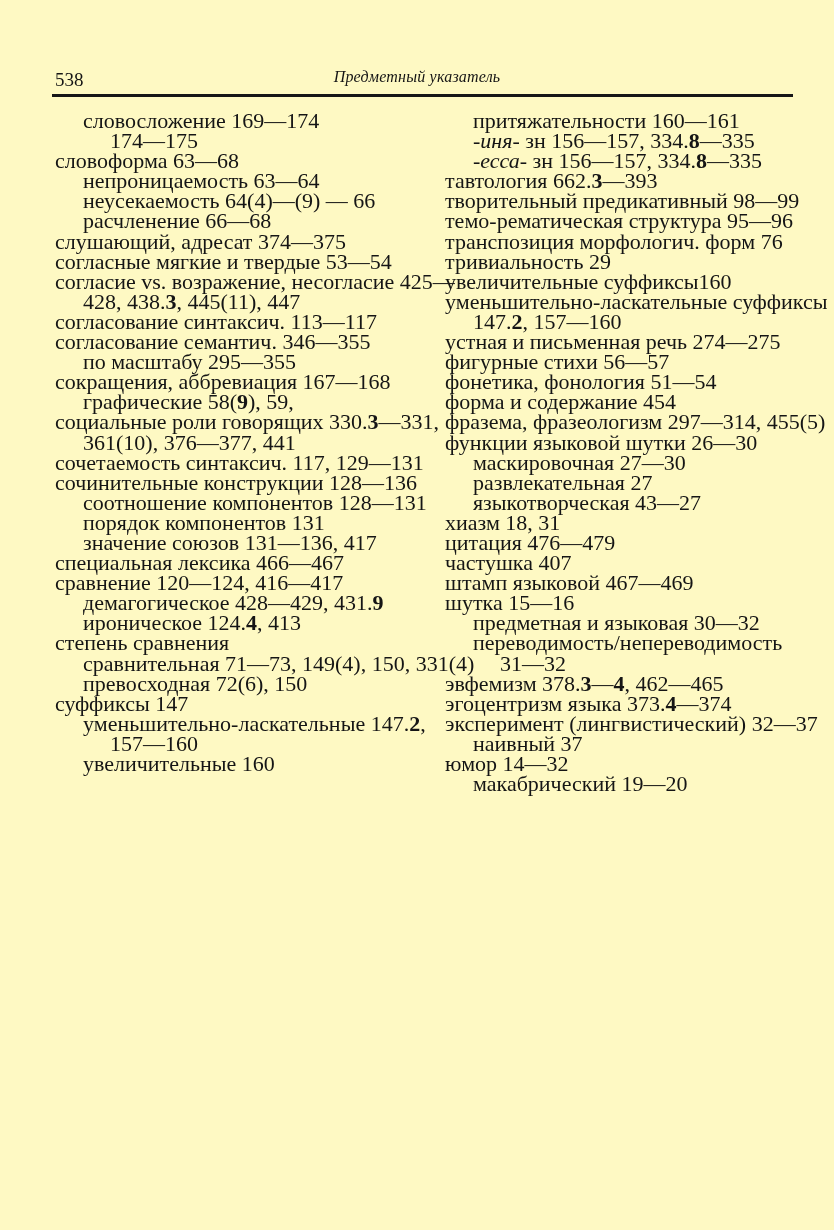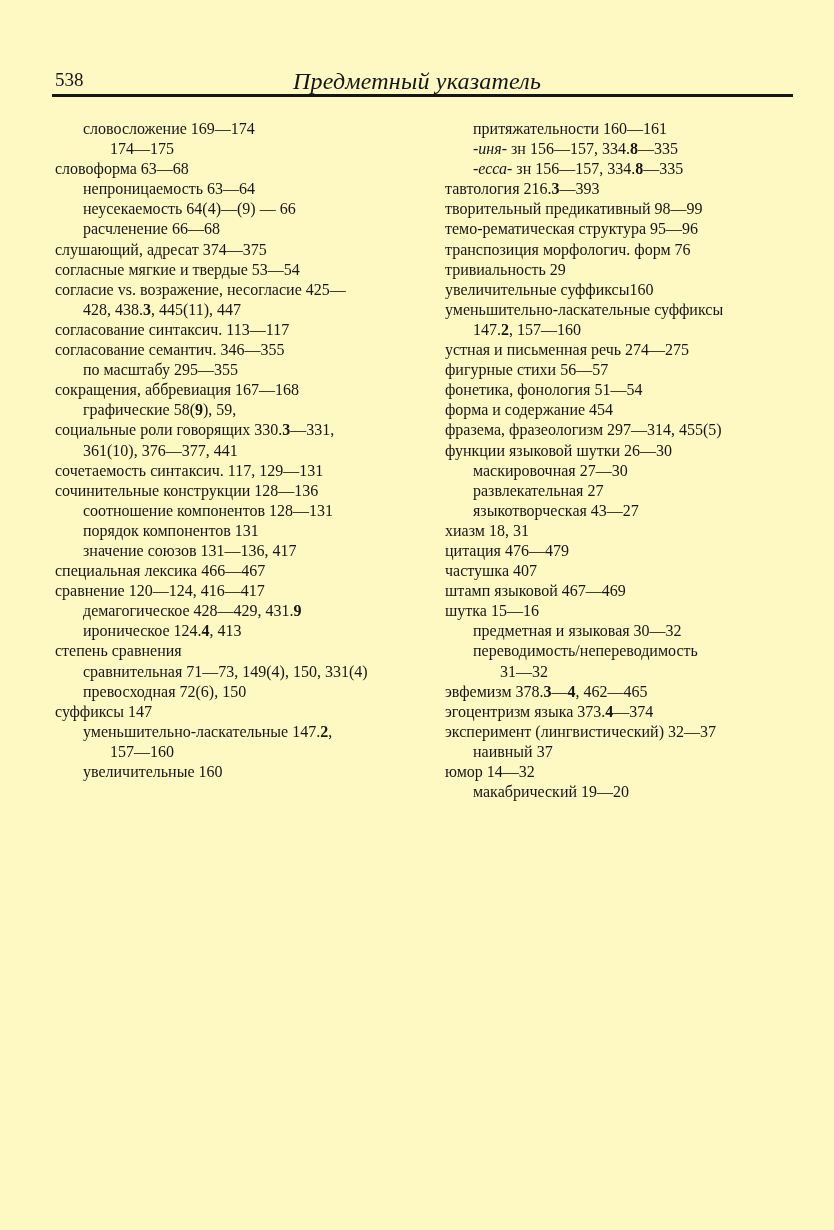--- a/index.html
+++ b/index.html
@@ -17,21 +17,21 @@
     overflow: hidden;
   }
   
   .header-title {
     position: absolute;
     top: 68px;
     left: 0;
     width: 100%;
     text-align: center;
     font-style: italic;
-    font-size: 24px;
+    font-size: 16px;
     letter-spacing: 0.2px;
   }
   .page-num {
     position: absolute;
     top: 69px;
     left: 55px;
     font-size: 19px;
   }
   .header-rule {
     position: absolute;
@@ -43,22 +43,22 @@
   }
   
   .columns {
     position: absolute;
     top: 111px;
     left: 0;
     width: 100%;
   }
   .col {
     position: absolute;
-    top: 8px;
-    font-size: 16px;
+    top: 0;
+    font-size: 22px;
     line-height: 20.1px;
     white-space: nowrap;
   }
   .col-left  { left: 55px;  width: 382px; }
   .col-right { left: 445px; width: 386px; }
   .line.ind0 { padding-left: 0; }
   .line.ind1 { padding-left: 28px; }
   .line.ind2 { padding-left: 55px; }
   .seg-n { font-weight: normal; }
   .seg-b { font-weight: bold; }
@@ -108,21 +108,21 @@
         <div class="line ind1"><span class="seg-n">превосходная 72(6), 150</span></div>
         <div class="line ind0"><span class="seg-n">суффиксы 147</span></div>
         <div class="line ind1"><span class="seg-n">уменьшительно-ласкательные 147.</span><span class="seg-b">2</span><span class="seg-n">,</span></div>
         <div class="line ind2"><span class="seg-n">157—160</span></div>
         <div class="line ind1"><span class="seg-n">увеличительные 160</span></div>
       </div>
     <div class="col col-right" id="col-right">
         <div class="line ind1"><span class="seg-n">притяжательности 160—161</span></div>
         <div class="line ind1"><span class="seg-i">-иня-</span><span class="seg-n"> зн 156—157, 334.</span><span class="seg-b">8</span><span class="seg-n">—335</span></div>
         <div class="line ind1"><span class="seg-i">-есса-</span><span class="seg-n"> зн 156—157, 334.</span><span class="seg-b">8</span><span class="seg-n">—335</span></div>
-        <div class="line ind0"><span class="seg-n">тавтология 216.</span><span class="seg-b">3</span><span class="seg-n">—393</span></div>
+        <div class="line ind0"><span class="seg-n">тавтология 662.</span><span class="seg-b">3</span><span class="seg-n">—393</span></div>
         <div class="line ind0"><span class="seg-n">творительный предикативный 98—99</span></div>
         <div class="line ind0"><span class="seg-n">темо-рематическая структура 95—96</span></div>
         <div class="line ind0"><span class="seg-n">транспозиция морфологич. форм 76</span></div>
         <div class="line ind0"><span class="seg-n">тривиальность 29</span></div>
         <div class="line ind0"><span class="seg-n">увеличительные суффиксы160</span></div>
         <div class="line ind0"><span class="seg-n">уменьшительно-ласкательные суффиксы</span></div>
         <div class="line ind1"><span class="seg-n">147.</span><span class="seg-b">2</span><span class="seg-n">, 157—160</span></div>
         <div class="line ind0"><span class="seg-n">устная и письменная речь 274—275</span></div>
         <div class="line ind0"><span class="seg-n">фигурные стихи 56—57</span></div>
         <div class="line ind0"><span class="seg-n">фонетика, фонология 51—54</span></div>

